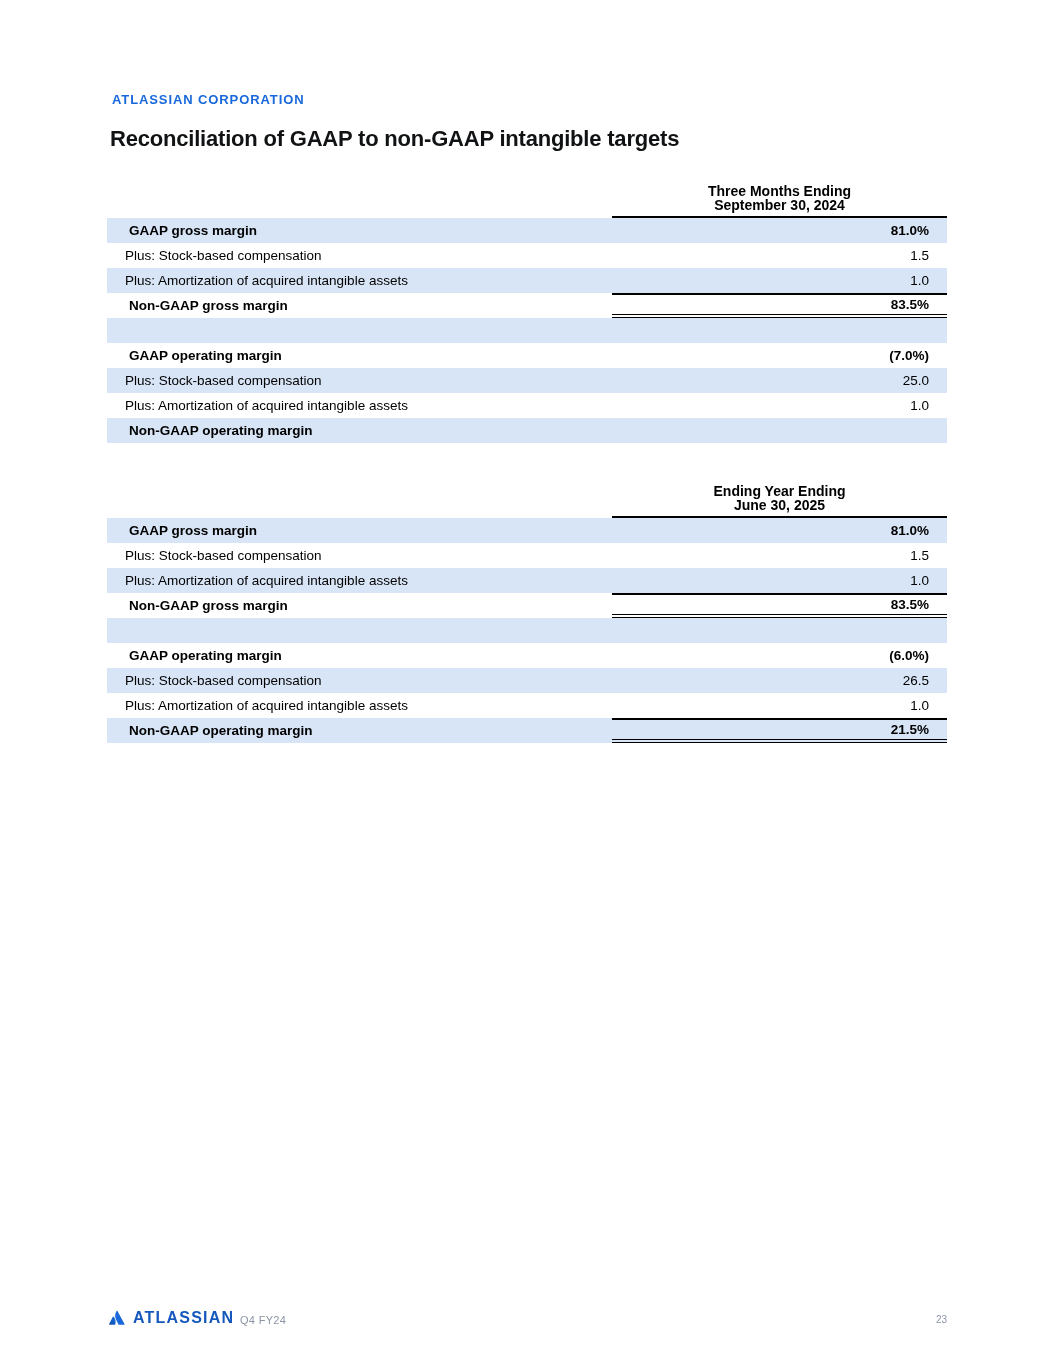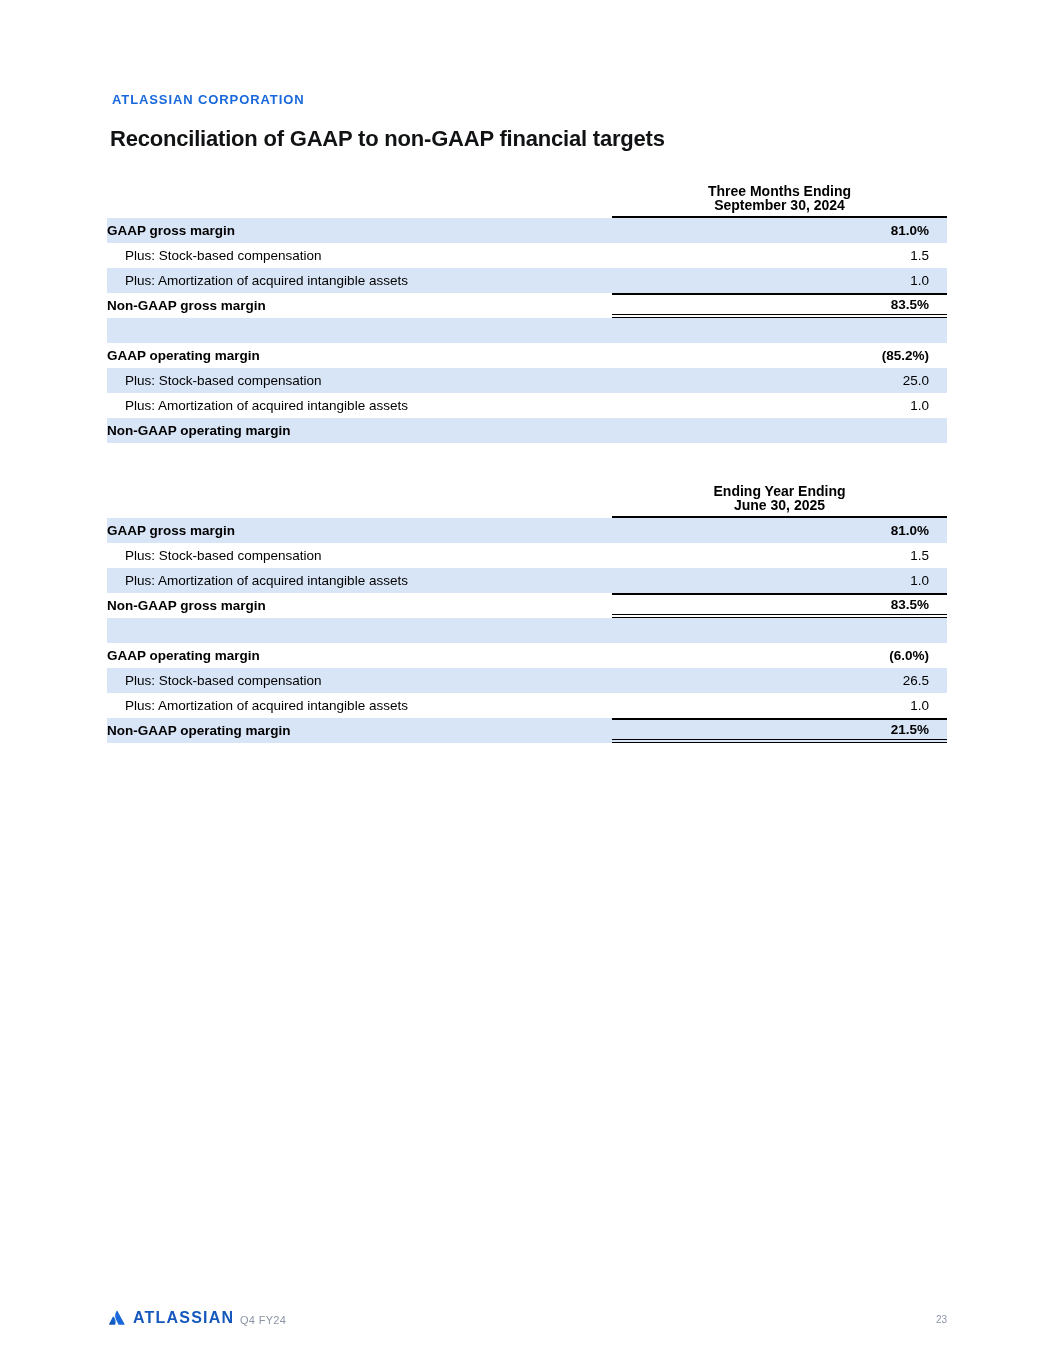--- a/index.html
+++ b/index.html
@@ -61,21 +61,21 @@
     align-items: stretch;
     font-size: 13.5px;
     color: #000;
   }
   .row.shaded { background: var(--shade); }
   .row.bold { font-weight: bold; }
   .row .lbl {
     flex: 1;
     display: flex;
     align-items: center;
-    padding-left: 0;
+    padding-left: 22px;
     white-space: nowrap;
   }
   .row.indent .lbl { padding-left: 18px; }
   .row .val {
     width: 335px;
     display: flex;
     align-items: center;
     justify-content: flex-end;
     padding-right: 18px;
     white-space: nowrap;
@@ -118,21 +118,21 @@
     left: 936px;
     top: 10px;
     font-size: 10px;
     color: var(--muted);
   }
 </style>
 </head>
 <body>
 
 <div class="eyebrow">ATLASSIAN CORPORATION</div>
-<h1 class="title">Reconciliation of GAAP to non-GAAP financial targets</h1>
+<h1 class="title">Reconciliation of GAAP to non-GAAP intangible targets</h1>
 
 <div class="fin-table" id="table1">
   <div class="thead">
     <div class="thead-inner">
       <div>Three Months Ending</div>
       <div>September 30, 2024</div>
     </div>
   </div>
   <div class="rows">
       <div class="row shaded bold">
@@ -150,21 +150,21 @@
       <div class="row bold topline dblline">
         <span class="lbl">Non-GAAP gross margin</span>
         <span class="val">83.5%</span>
       </div>
       <div class="row shaded">
         <span class="lbl"></span>
         <span class="val"></span>
       </div>
       <div class="row bold">
         <span class="lbl">GAAP operating margin</span>
-        <span class="val">(85.2%)</span>
+        <span class="val">(7.0%)</span>
       </div>
       <div class="row shaded indent">
         <span class="lbl">Plus: Stock-based compensation</span>
         <span class="val">25.0</span>
       </div>
       <div class="row indent">
         <span class="lbl">Plus: Amortization of acquired intangible assets</span>
         <span class="val">1.0</span>
       </div>
       <div class="row shaded bold topline dblline">

